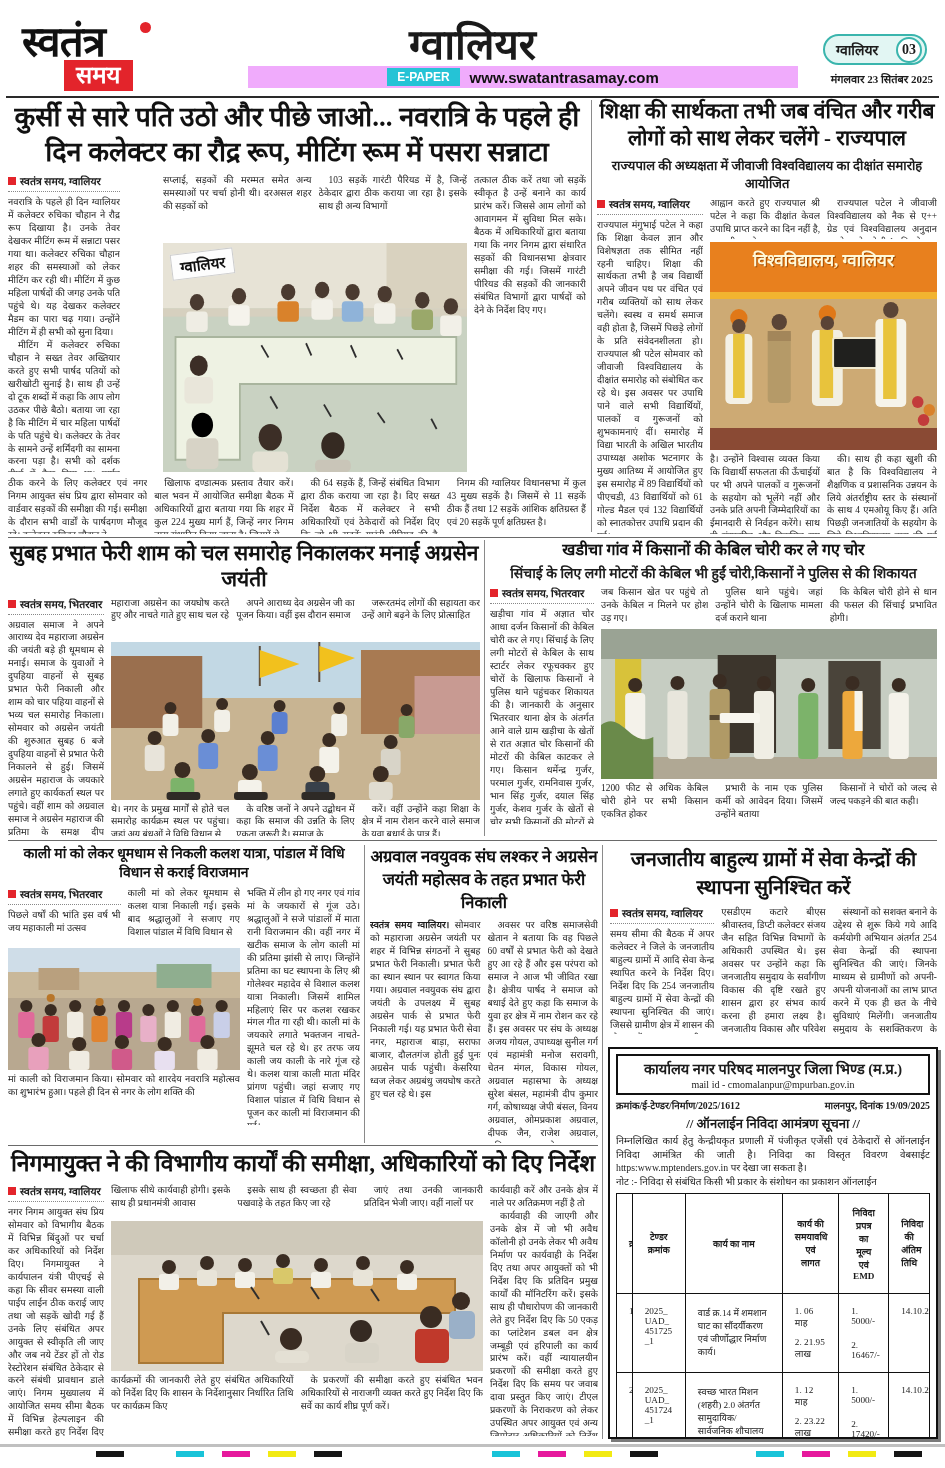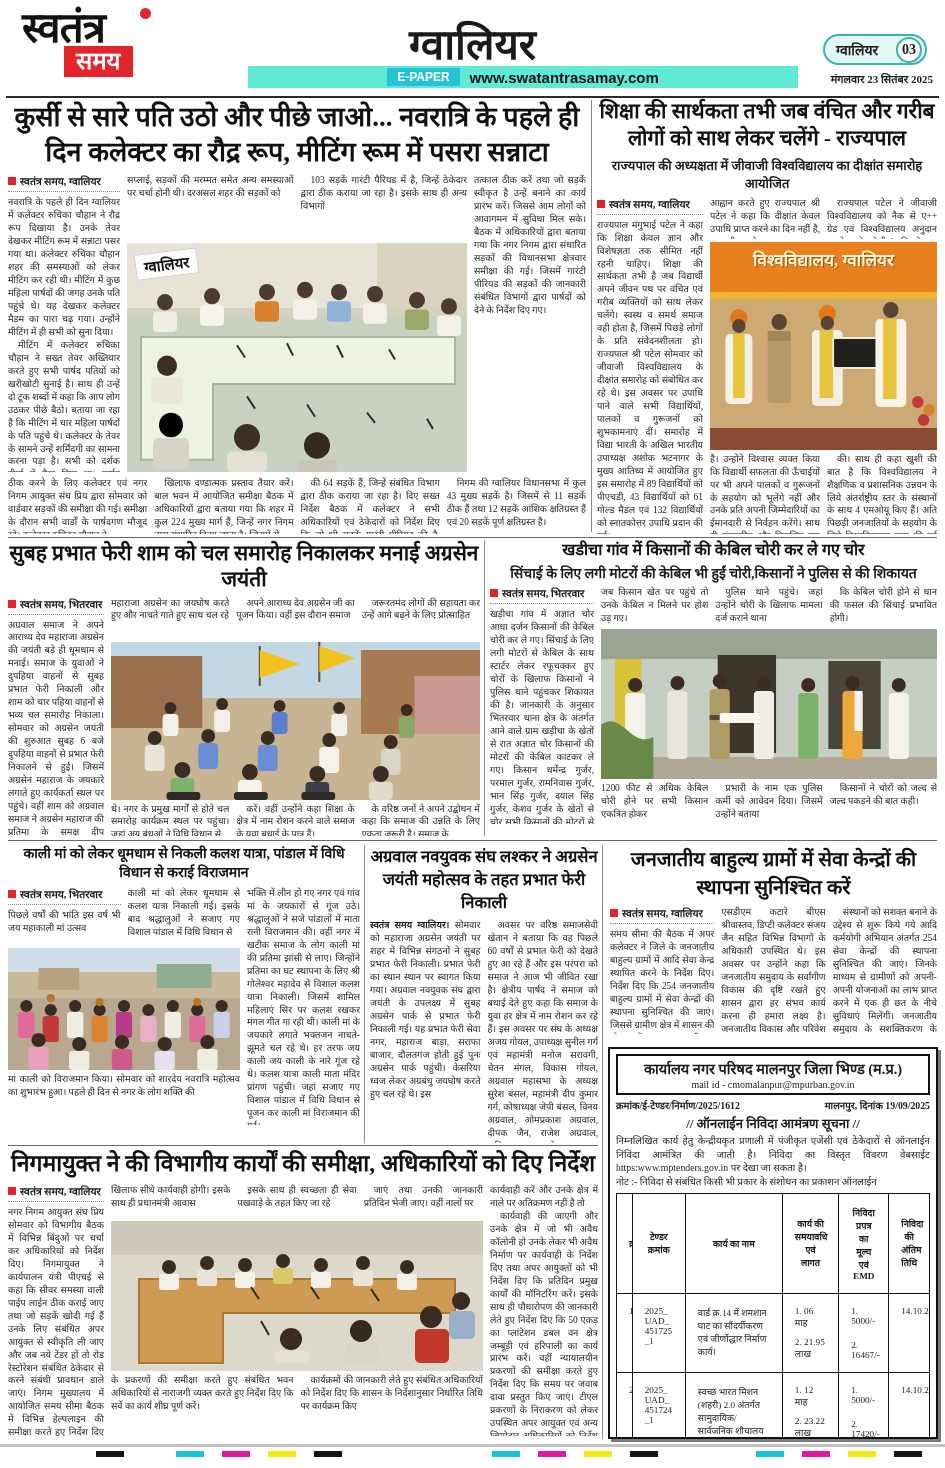--- a/index.html
+++ b/index.html
@@ -4,26 +4,26 @@
 <style>
   * { margin:0; padding:0; box-sizing:border-box; }
   html,body { background:#f2f2f2; }
   .page {
     position:relative; width:945px; height:1468px; margin:0 auto;
     background:#ffffff; overflow:hidden;
     font-family:"Liberation Serif","DejaVu Serif",serif; color:#1c1c1c;
   }
   
   .masthead { position:absolute; left:0; top:0; width:945px; height:96px; }
-  .logo { position:absolute; left:22px; top:6px; width:160px; height:86px; }
+  .logo { position:absolute; left:22px; top:20px; width:160px; height:86px; }
   .logo-top { font-size:42px; font-weight:800; letter-spacing:-1px; line-height:1.05; color:#111; font-family:"Liberation Sans",sans-serif; }
   .logo-dot { position:absolute; left:118px; top:2px; width:11px; height:11px; border-radius:50%; background:#e3242b; }
   .logo-bottom { display:inline-block; margin-left:42px; margin-top:-4px; background:#e3242b; color:#fff; font-weight:800; font-size:24px; line-height:1.2; padding:1px 12px; font-family:"Liberation Sans",sans-serif; }
   .city-title { position:absolute; left:0; right:0; top:14px; text-align:center; font-size:42px; font-weight:800; color:#1a1a1a; }
-  .epaper-bar { position:absolute; left:248px; top:66px; width:550px; height:22px; background:#5eead4; display:flex; align-items:center; justify-content:center; gap:10px; }
+  .epaper-bar { position:absolute; left:248px; top:66px; width:550px; height:22px; background:#f0abfc; display:flex; align-items:center; justify-content:center; gap:10px; }
   .epaper-badge { background:#25c3d6; color:#fff; font-weight:800; font-size:12px; padding:2px 10px; font-family:"Liberation Sans",sans-serif; }
   .website { font-size:15px; font-weight:700; color:#111; font-family:"Liberation Sans",sans-serif; }
   .edition-box { position:absolute; right:18px; top:34px; width:104px; height:31px; border:2px solid #3ab5ad; background:#e2f6f3; border-radius:17px; display:flex; align-items:center; justify-content:space-between; padding:0 3px 0 11px; }
   .edition-name { font-weight:800; font-size:14px; }
   .page-circle { width:26px; height:26px; border-radius:50%; background:#fff; border:2px solid #3ab5ad; display:flex; align-items:center; justify-content:center; font-weight:800; font-size:14px; }
   .date-line { position:absolute; right:12px; top:71px; font-size:11px; font-weight:700; }
   .rule-masthead { position:absolute; left:6px; right:6px; top:96px; height:2px; background:#2a2a2a; }
 
   
   .art { position:absolute; overflow:hidden; }
@@ -46,21 +46,21 @@
   .rowflex { display:flex; gap:7px; }
   .rowflex > * { flex:1; }
   .photo { position:relative; overflow:hidden; background:#cfd2c6; }
   .photo svg { display:block; width:100%; height:100%; }
   .divider-v { position:absolute; width:1px; background:#8a8a8a; }
   .divider-h { position:absolute; height:1px; background:#6a6a6a; }
 
   
   .art-a { left:8px; top:100px; width:578px; height:434px; }
   .a-body { display:flex; gap:7px; margin-top:5px; height:298px; }
-  .a-mid { flex:1; display:flex; flex-direction:column; gap:3px; overflow:hidden; }
+  .a-mid { flex:1; display:flex; flex-direction:column; gap:3px; overflow:hidden;margin-left:36px; }
   .a-top3 { display:flex; gap:7px; height:66px; }
   .a-top3 p { flex:1; }
   .a-photo { flex:1; }
   .watermark { position:absolute; left:8px; top:8px; background:#fdfdfd; color:#111; font-weight:800; font-size:15px; padding:2px 8px; transform:rotate(-7deg); border:1px solid #ccc; }
   .a-bottom { margin-top:5px; height:58px; }
 
   
   .art-b { left:597px; top:98px; width:340px; height:436px; }
   .b-body { display:flex; gap:7px; margin-top:5px; height:352px; }
   .b-left { width:106px; flex:0 0 auto; overflow:hidden; }
@@ -369,22 +369,22 @@
               <circle cx="272" cy="132" r="8" fill="#3a2c22"></circle>
                 <rect x="260" y="140" width="24" height="18" rx="4" fill="#e0dcd0"></rect>
               <rect x="56" y="150" width="34" height="8" rx="3" fill="#2e2a26"></rect>
               <rect x="124" y="150" width="34" height="8" rx="3" fill="#2e2a26"></rect>
               <rect x="192" y="150" width="34" height="8" rx="3" fill="#2e2a26"></rect>
             </g>
           </svg>
         </div>
         <div class="c-caps">
           <p class="bt">थे। नगर के प्रमुख मार्गों से होते चल समारोह कार्यक्रम स्थल पर पहुंचा। जहां अग्र बंधुओं ने विधि विधान से</p>
+          <p class="bt">के वरिष्ठ जनों ने अपने उद्बोधन में कहा कि समाज की उन्नति के लिए एकता जरूरी है। समाज के</p>
           <p class="bt">करें। वहीं उन्होंने कहा शिक्षा के क्षेत्र में नाम रोशन करने वाले समाज के युवा बधाई के पात्र हैं।</p>
-          <p class="bt">के वरिष्ठ जनों ने अपने उद्बोधन में कहा कि समाज की उन्नति के लिए एकता जरूरी है। समाज के</p>
         </div>
       </div>
     </div>
   </section>
 
   <div class="divider-v" style="left:484px;top:540px;height:296px;"></div>
 
   <section class="art art-d">
     <h2 class="hl hl-d">खडीचा गांव में किसानों की केबिल चोरी कर ले गए चोर</h2>
     <div class="sub-d">सिंचाई के लिए लगी मोटरों की केबिल  भी हुईं चोरी,किसानों ने पुलिस से की शिकायत</div>
@@ -672,22 +672,22 @@
             </g>
             <g stroke="#2e2e2e" stroke-width="2">
               <line x1="140" y1="66" x2="148" y2="78"></line>
                 <line x1="200" y1="66" x2="208" y2="78"></line>
                 <line x1="260" y1="68" x2="268" y2="80"></line>
               <line x1="150" y1="100" x2="158" y2="114"></line>
             </g>
           </svg>
         </div>
         <div class="h-caps">
+          <p class="bt">कार्यक्रमों की जानकारी लेते हुए संबंधित अधिकारियों को निर्देश दिए कि शासन के निर्देशानुसार निर्धारित तिथि पर कार्यक्रम किए</p>
           <p class="bt">के प्रकरणों की समीक्षा करते हुए संबंधित भवन अधिकारियों से नाराजगी व्यक्त करते हुए निर्देश दिए कि सर्वे का कार्य शीघ्र पूर्ण करें।</p>
-          <p class="bt">कार्यक्रमों की जानकारी लेते हुए संबंधित अधिकारियों को निर्देश दिए कि शासन के निर्देशानुसार निर्धारित तिथि पर कार्यक्रम किए</p>
         </div>
       </div>
       <div class="h-right">
         <p class="bt">कार्यवाही करें और उनके क्षेत्र में नाले पर अतिक्रमण नहीं है तो</p>
         <p class="bt">कार्यवाही की जाएगी और उनके क्षेत्र में जो भी अवैध कॉलोनी हो उनके लेकर भी अवैध निर्माण पर कार्यवाही के निर्देश दिए तथा अपर आयुक्तों को भी निर्देश दिए कि प्रतिदिन प्रमुख कार्यों की मॉनिटरिंग करें। इसके साथ ही पौधारोपण की जानकारी लेते हुए निर्देश दिए कि 50 एकड़ का प्लांटेशन डबल वन क्षेत्र जम्बूड़ी एवं हरिपाली का कार्य प्रारंभ करें। वहीं न्यायालयीन प्रकरणों की समीक्षा करते हुए निर्देश दिए कि समय पर जवाब दावा प्रस्तुत किए जाएं। टीएल प्रकरणों के निराकरण को लेकर उपस्थित अपर आयुक्त एवं अन्य जिम्मेदार अधिकारियों को निर्देश दिए कि जिनके प्रकरण ज्यादा लंबित है उन्हें जल्द से जल्द निपटाएं।</p>
       </div>
     </div>
   </section>
 
   <div class="rule-bottom"></div>

